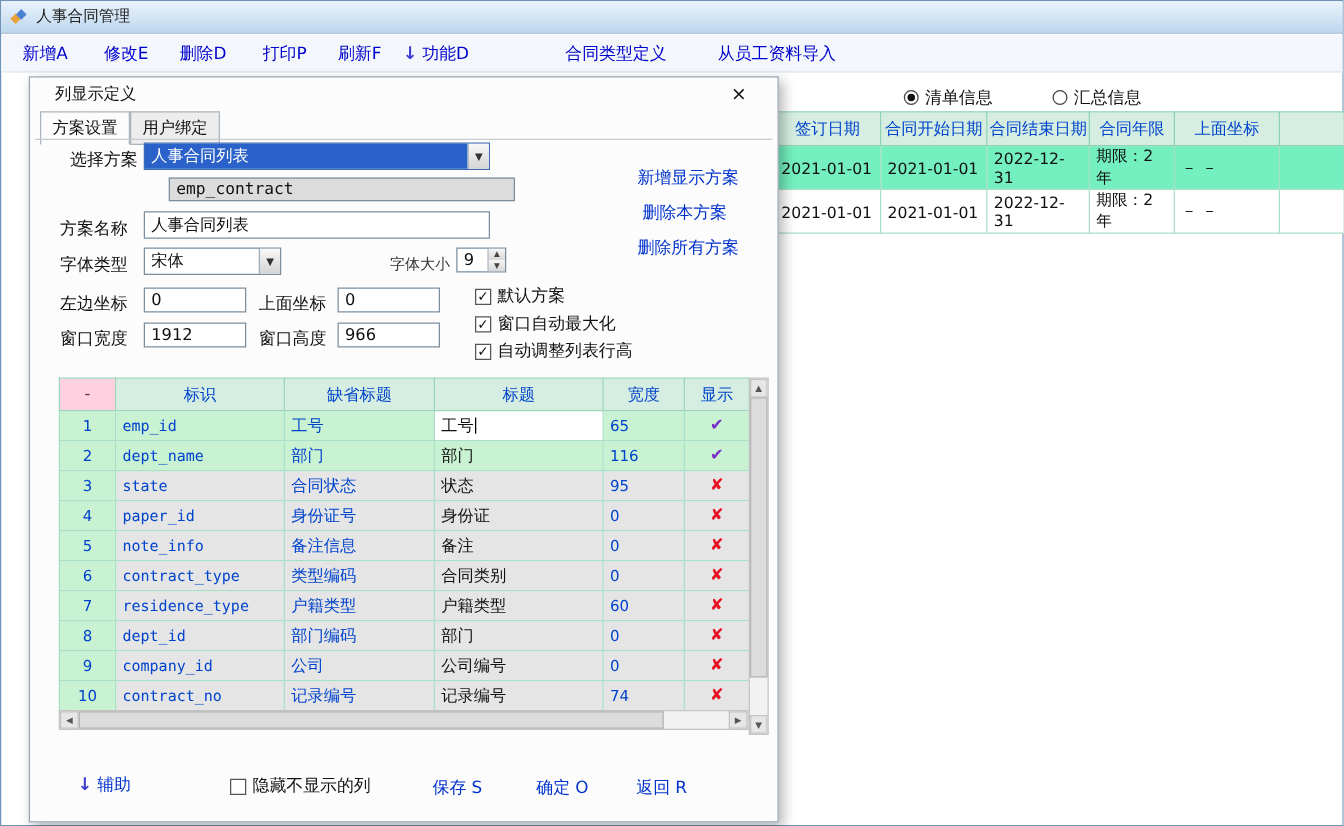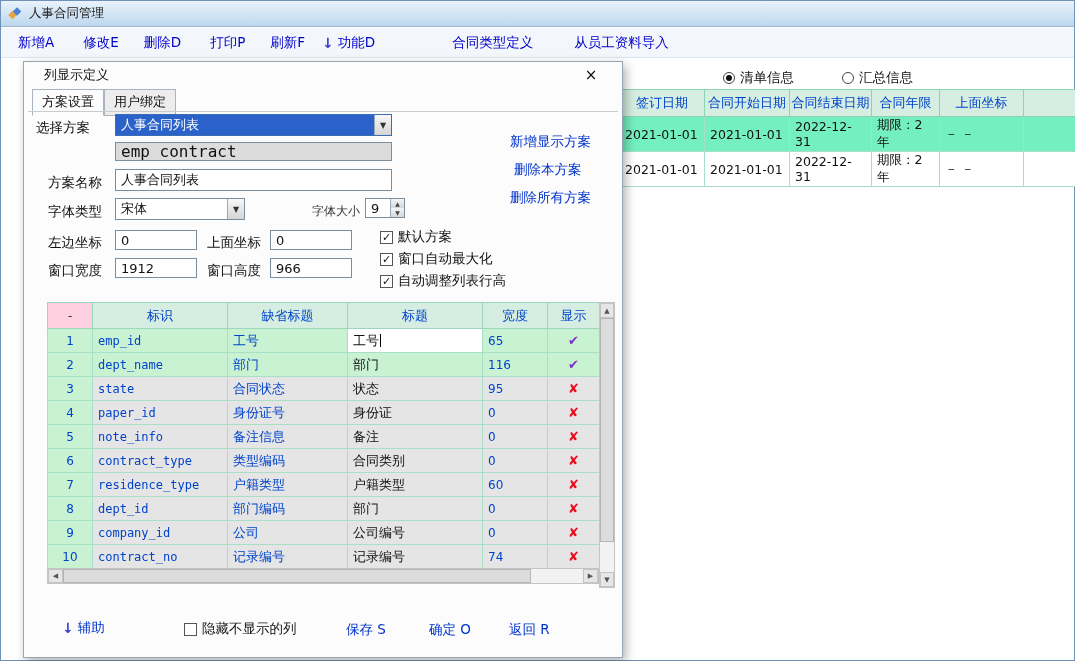--- a/index.html
+++ b/index.html
@@ -37,21 +37,21 @@
   .dlg-close { margin-left:auto; font-size:15px; width:22px; text-align:center; cursor:pointer; color:#111; }
   .tabs { position:absolute; top:27px; left:8px; display:flex; }
   .tab { font-size:13px; padding:3px 9px 4px; border:1px solid #aab4be; background:#ededed; cursor:pointer; color:#111; }
   .tab.active { background:#fcfcfc; border-bottom:1px solid #fcfcfc; }
   .frame { position:absolute; left:4px; right:4px; top:49px; bottom:4px; border-top:1px solid #c8ccd0; }
 
   .lbl { position:absolute; font-size:13.5px; color:#111; white-space:nowrap; }
   .lbl.sm { font-size:12px; color:#333; }
   .tbox { position:absolute; background:#fff; border:1px solid #7b8ea0; font-size:13px; color:#111;
     padding:1px 5px; display:flex; align-items:center; overflow:hidden; white-space:nowrap; }
-  .tbox.gray { background:#dcdcdc; font-family:"DejaVu Sans Mono","Liberation Mono",monospace; font-size:16px; }
+  .tbox.gray { background:#dcdcdc; font-family:"DejaVu Sans Mono","Liberation Mono",monospace; font-size:13px;margin-left:20px; }
 
   .combo { position:absolute; border:1px solid #3c6cb4; background:#fff; display:flex; }
   .combo.plain { border:1px solid #7b8ea0; }
   .combo .val { flex:1; font-size:13px; padding:1px 5px; display:flex; align-items:center; color:#111; overflow:hidden; white-space:nowrap; }
   .combo .val.hl { background:#2a62c9; color:#fff; }
   .combo .drop { width:17px; background:linear-gradient(#f8f8f8,#d5d5d5); border-left:1px solid #9aaabb;
     display:flex; align-items:center; justify-content:center; font-size:8px; color:#333; cursor:pointer; }
 
   .spin { position:absolute; display:flex; height:20px; width:40px; border:1px solid #7b8ea0; background:#fff; }
   .spin-val { width:24px; font-size:13px; display:flex; align-items:center; padding-left:5px; color:#111; }
@@ -184,36 +184,36 @@
       <span class="dlg-title">列显示定义</span>
       <span class="dlg-close">×</span>
     </div>
 
     <div class="tabs">
       <span class="tab active">方案设置</span>
       <span class="tab">用户绑定</span>
     </div>
     <div class="frame"></div>
 
-    <span class="lbl" style="left:12px; top:57px">选择方案</span>
+    <span class="lbl" style="left:32px; top:57px">选择方案</span>
     <div class="combo" style="left:91px; top:52px; width:277px; height:22px">
       <span class="val hl">人事合同列表</span>
       <span class="drop">▼</span>
     </div>
     <div class="tbox gray" style="left:91px; top:80px; width:277px; height:19px">emp_contract</div>
 
     <span class="link" style="left:486px; top:71px">新增显示方案</span>
     <span class="link" style="left:490px; top:99px">删除本方案</span>
     <span class="link" style="left:486px; top:127px">删除所有方案</span>
 
     <span class="lbl" style="left:24px; top:112px">方案名称</span>
     <div class="tbox" style="left:91px; top:107px; width:277px; height:22px">人事合同列表</div>
 
     <span class="lbl" style="left:24px; top:141px">字体类型</span>
-    <div class="combo plain" style="left:91px; top:136px; width:130px; height:22px">
+    <div class="combo plain" style="left:91px; top:136px; width:110px; height:22px">
       <span class="val">宋体</span>
       <span class="drop">▼</span>
     </div>
     <span class="lbl sm" style="left:288px; top:141px">字体大小</span>
     <div class="spin" style="left:341px; top:136px">
       <span class="spin-val">9</span>
       <span class="spin-btns">
         <span class="sb">▲</span>
         <span class="sb">▼</span>
       </span>

